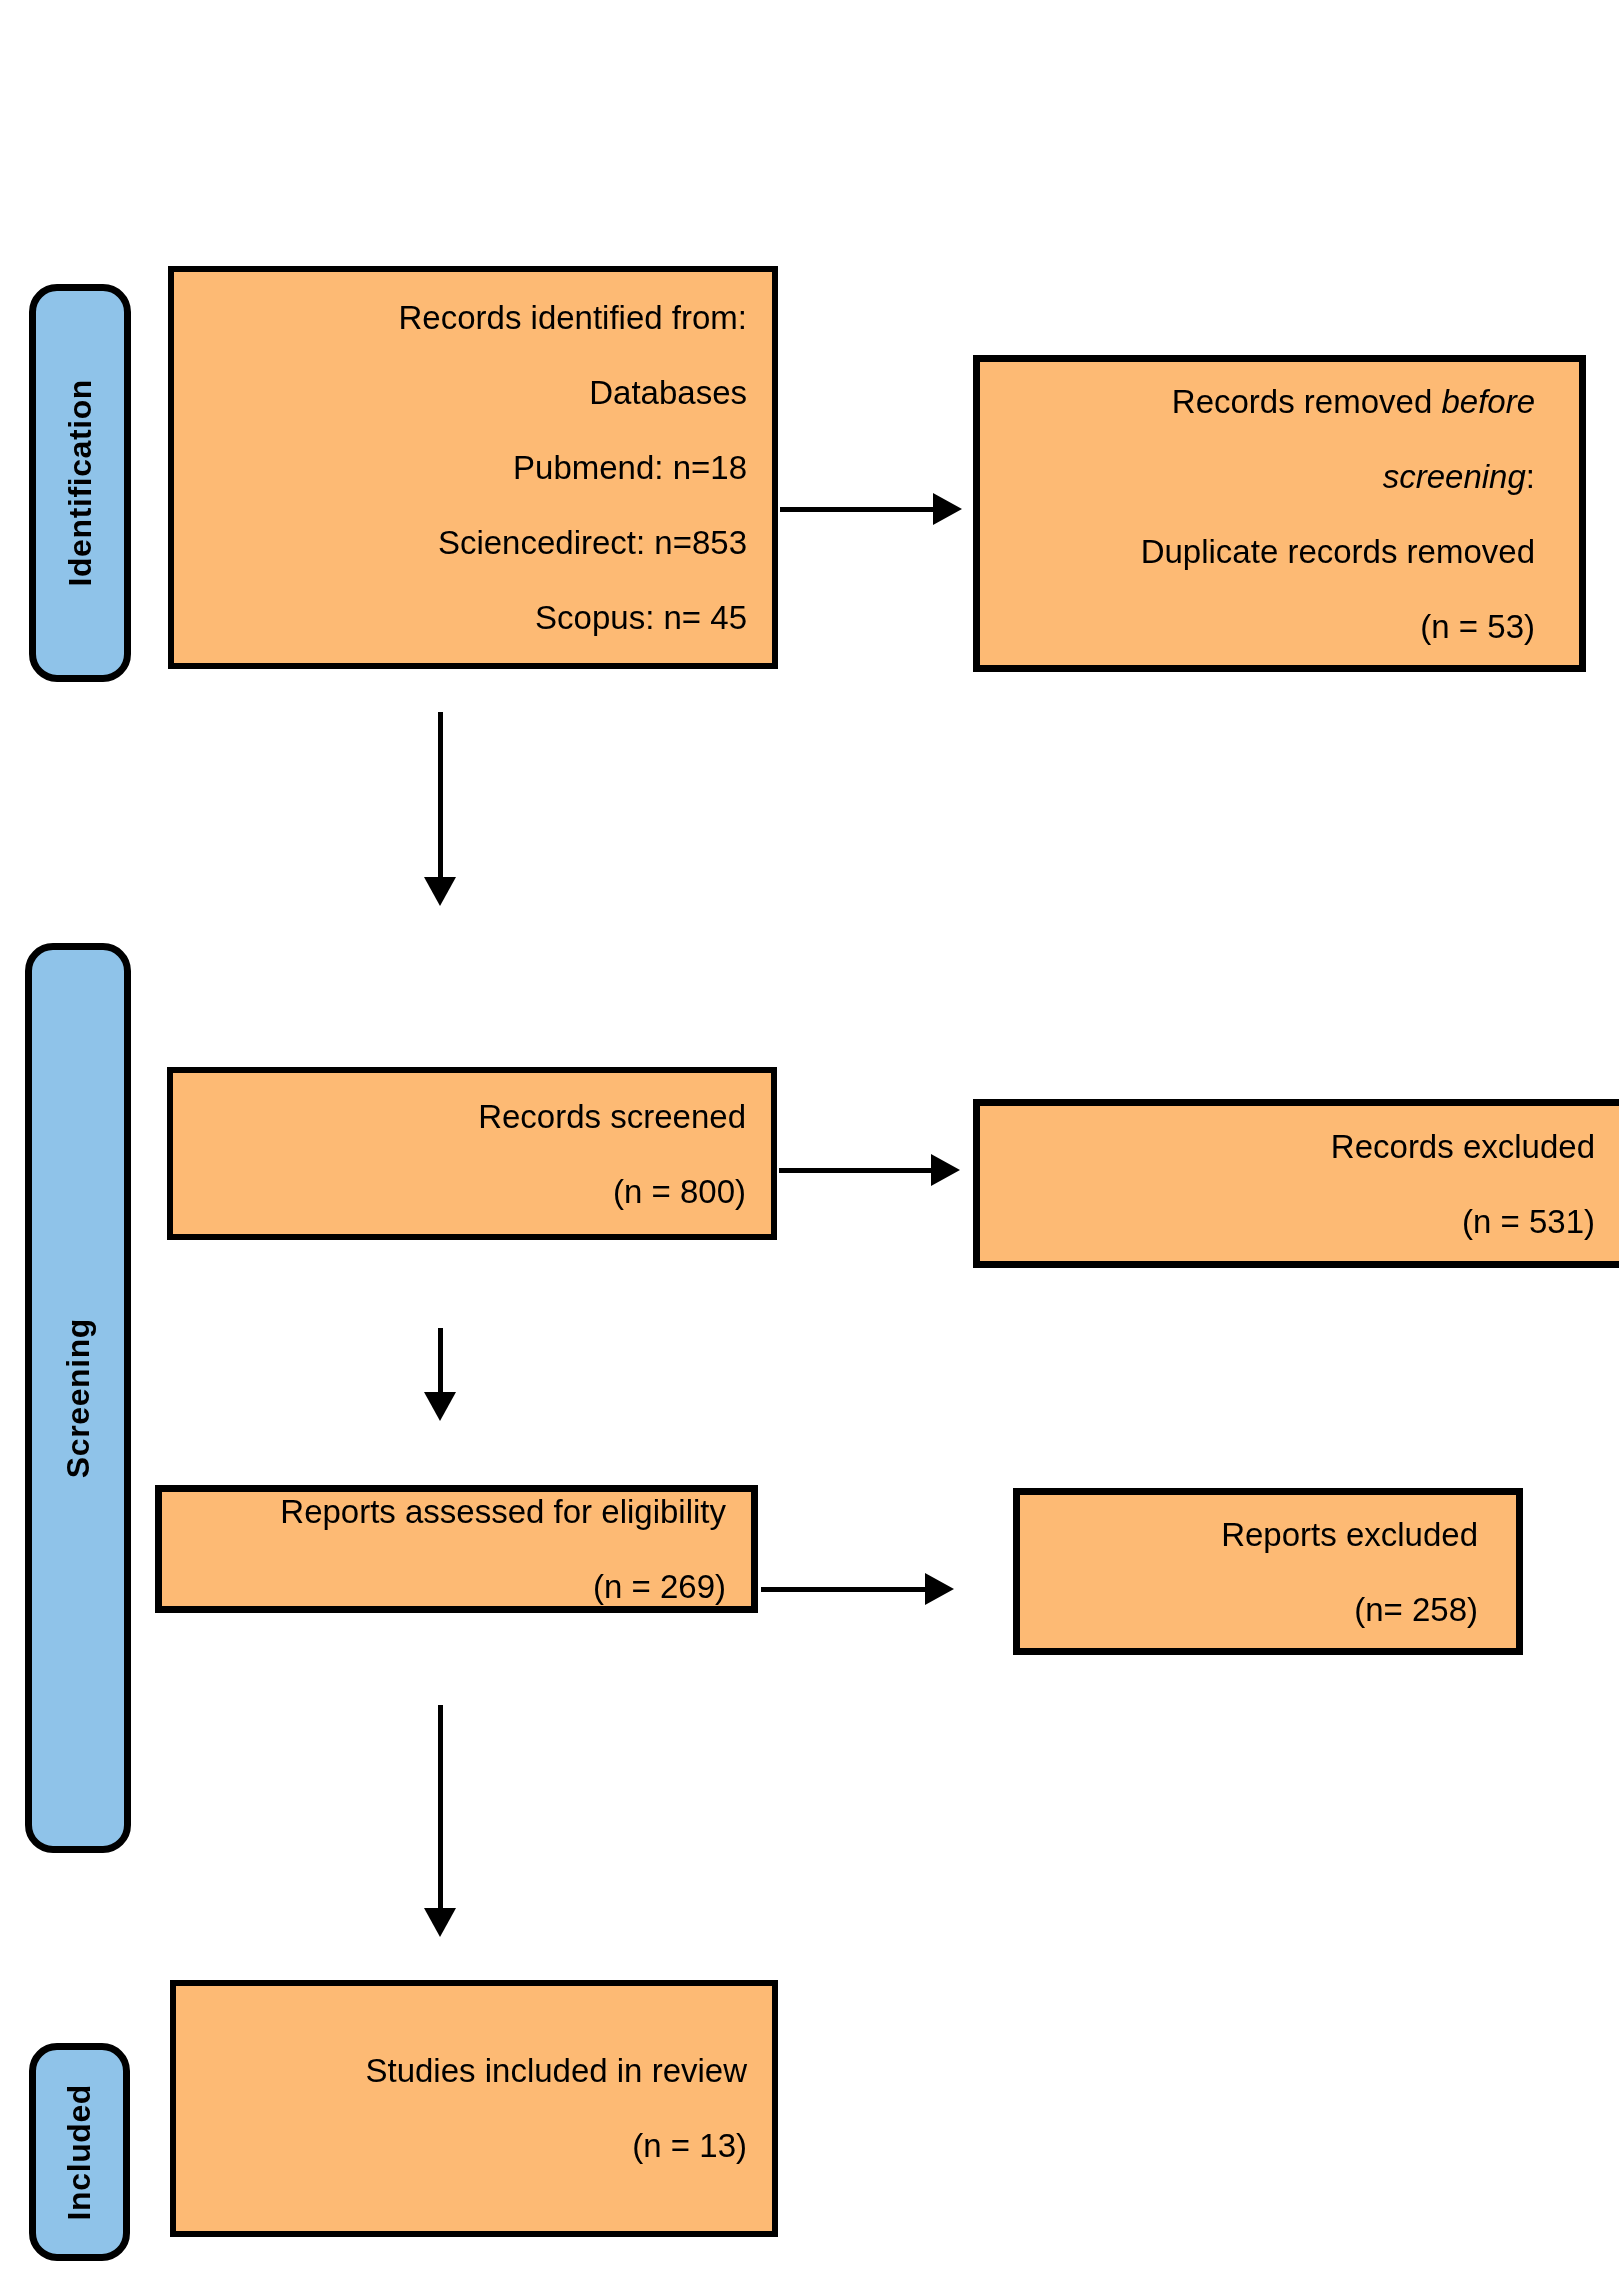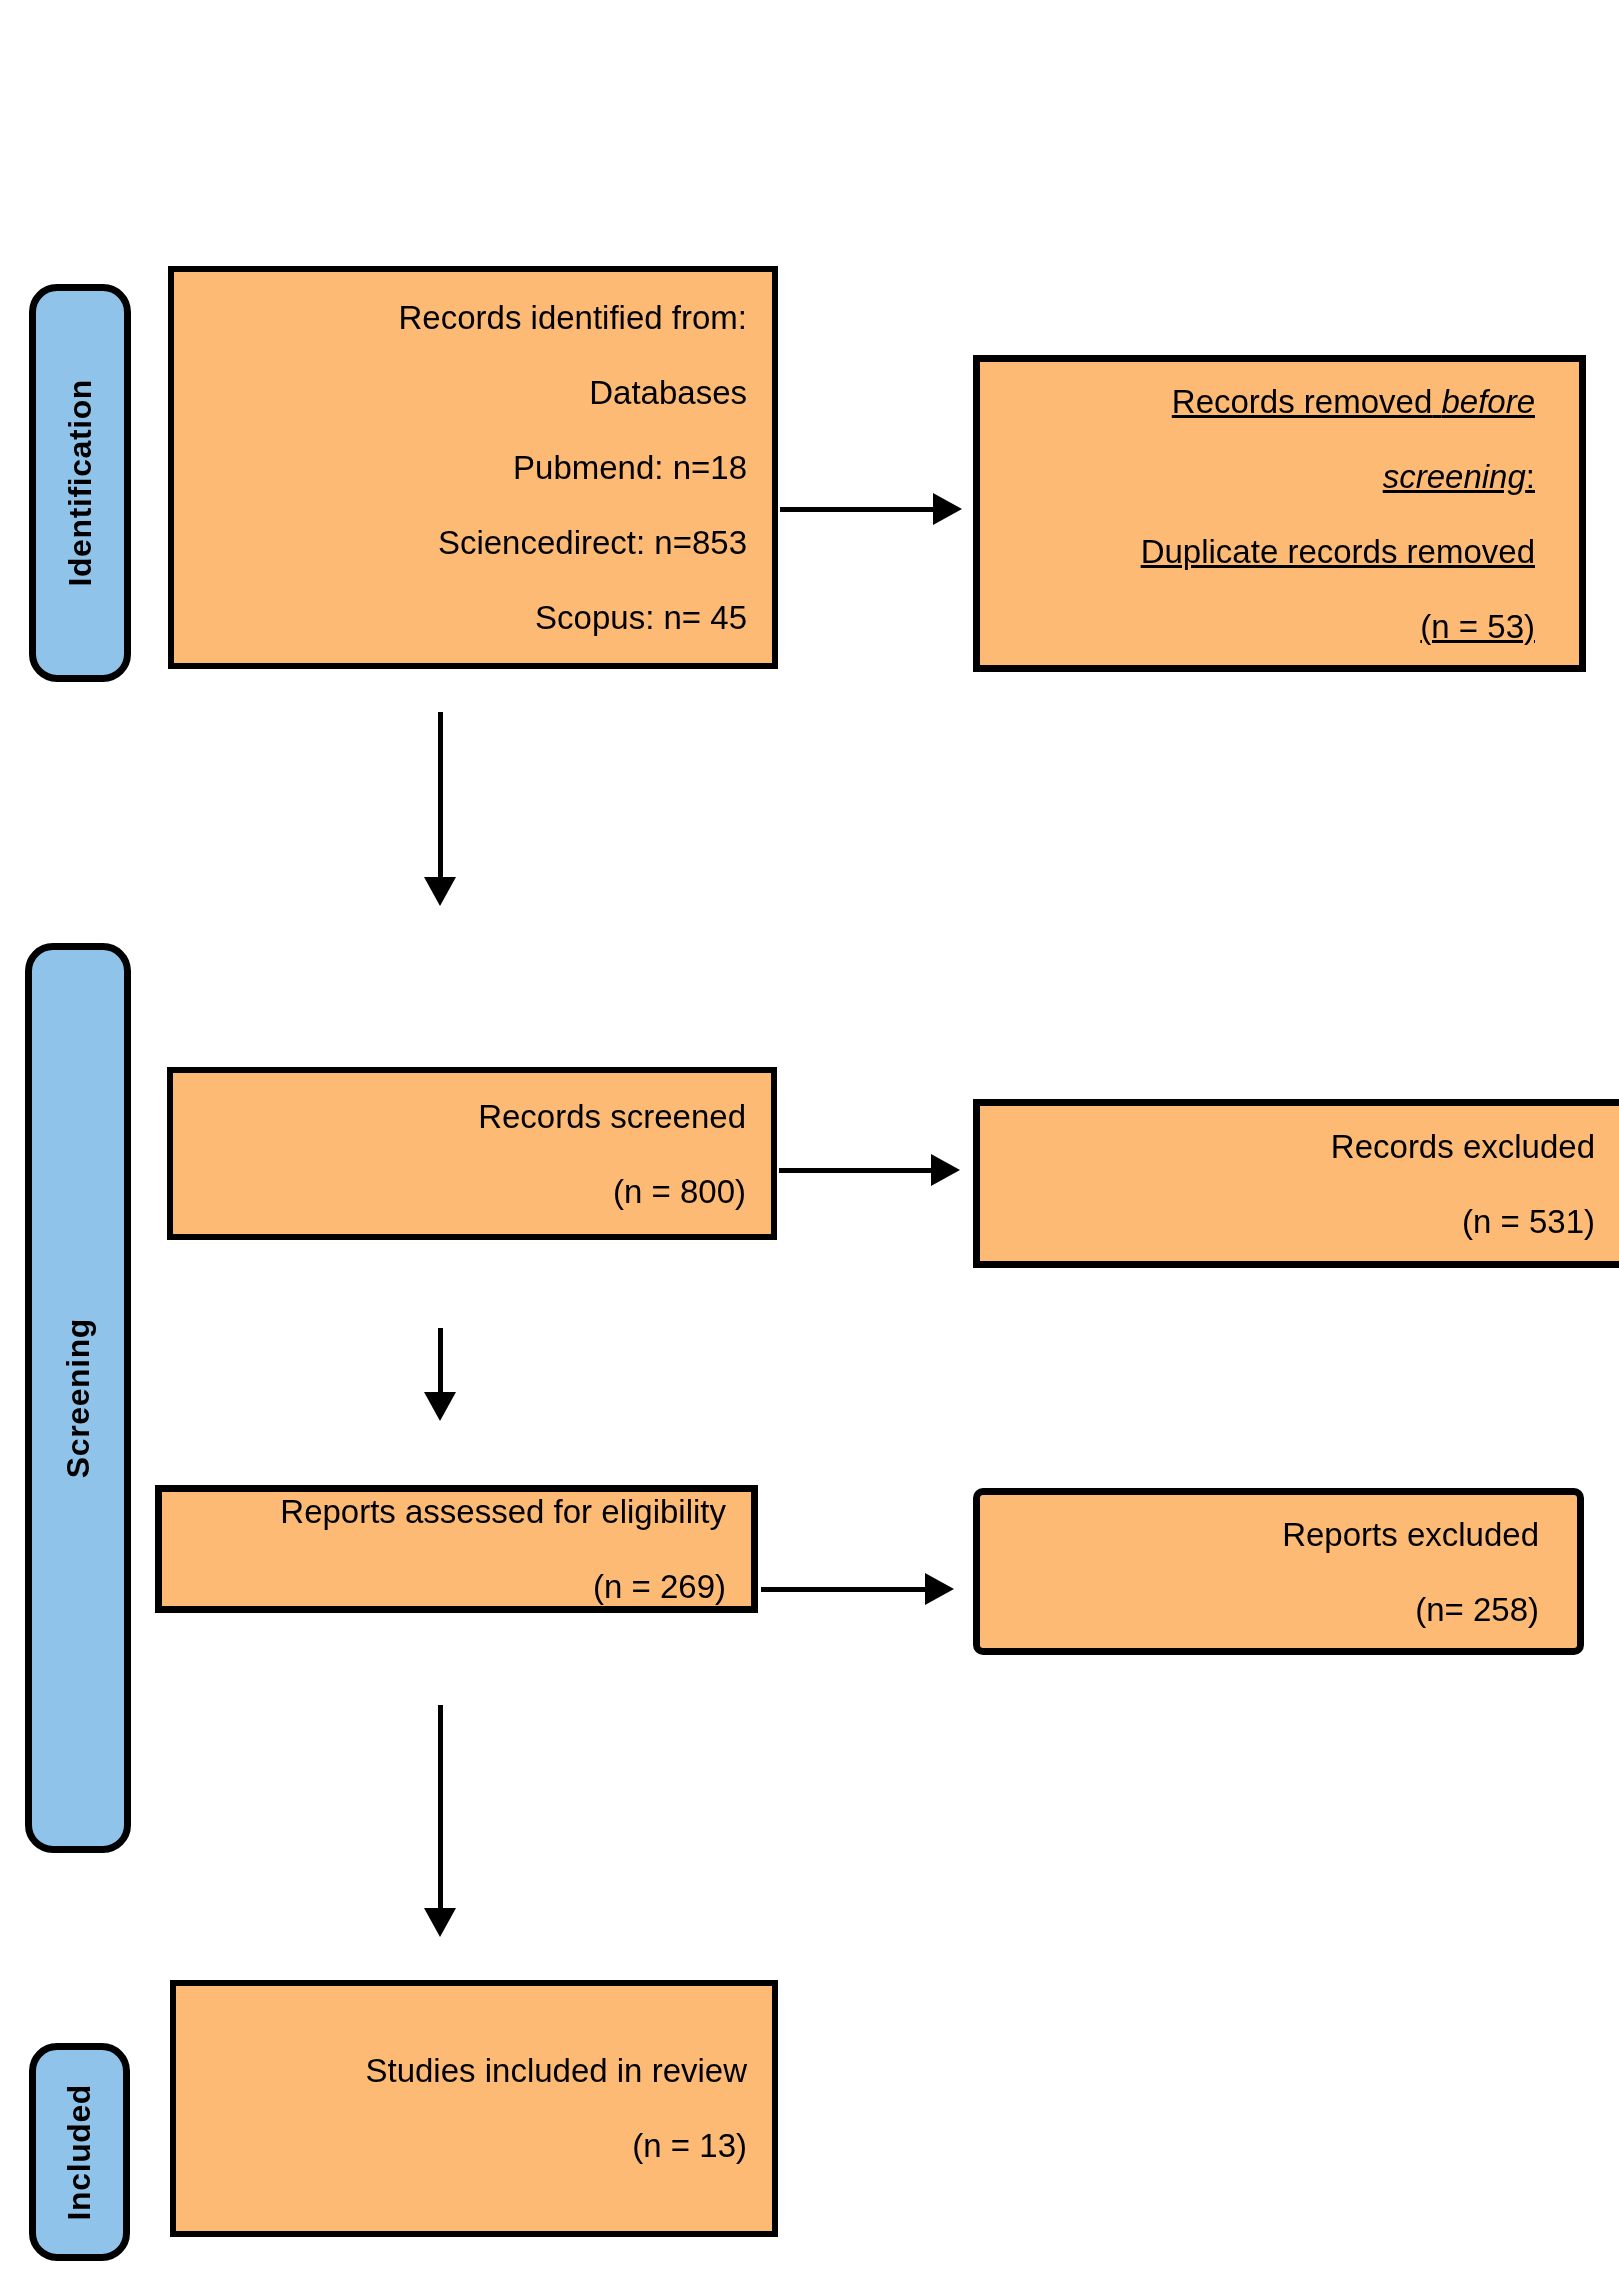--- a/index.html
+++ b/index.html
@@ -51,25 +51,25 @@
     align-items:flex-end;
   }
   .box .line{line-height:75px;white-space:nowrap;}
   .indent{margin-left:48px;}
   .just{
     white-space:normal;
     text-align:justify;
     text-align-last:justify;
   }
   .b-records-identified{left:168px;top:266px;width:610px;height:403px;padding:0 25px 0 35px;}
-  .b-records-removed{left:973px;top:355px;width:613px;height:317px;padding:0 44px 0 28.5px;border-width:7.6px;text-decoration:underline;}
+  .b-records-removed{left:973px;top:355px;width:613px;height:317px;padding:0 44px 0 28.5px;border-width:7.6px;}
   .b-records-screened{left:167px;top:1067px;width:610px;height:173px;padding:0 25px 0 35px;}
   .b-records-excluded{left:973px;top:1099px;width:667px;height:169px;padding:0 38px 0 28.5px;border-width:7.6px;}
   .b-reports-assessed{left:155px;top:1485px;width:603px;height:128px;padding:0 25px 0 35px;border-width:7.6px;}
-  .b-reports-excluded{left:973px;top:1488px;width:611px;height:167px;padding:0 38px 0 28.5px;border-width:7.6px;border-radius:10px;}
+  .b-reports-excluded{left:1013px;top:1488px;width:510px;height:167px;padding:0 38px 0 28.5px;border-width:7.6px;}
   .b-studies-included{left:170px;top:1980px;width:608px;height:257px;padding:47px 25px 0 35px;justify-content:flex-start;}
   
   .aline{position:absolute;background:var(--ink,#000);}
   .ahead-down{
     position:absolute;width:0;height:0;
     border-left:16.5px solid transparent;
     border-right:16.5px solid transparent;
     border-top:29px solid var(--ink,#000);
   }
   .ahead-right{

